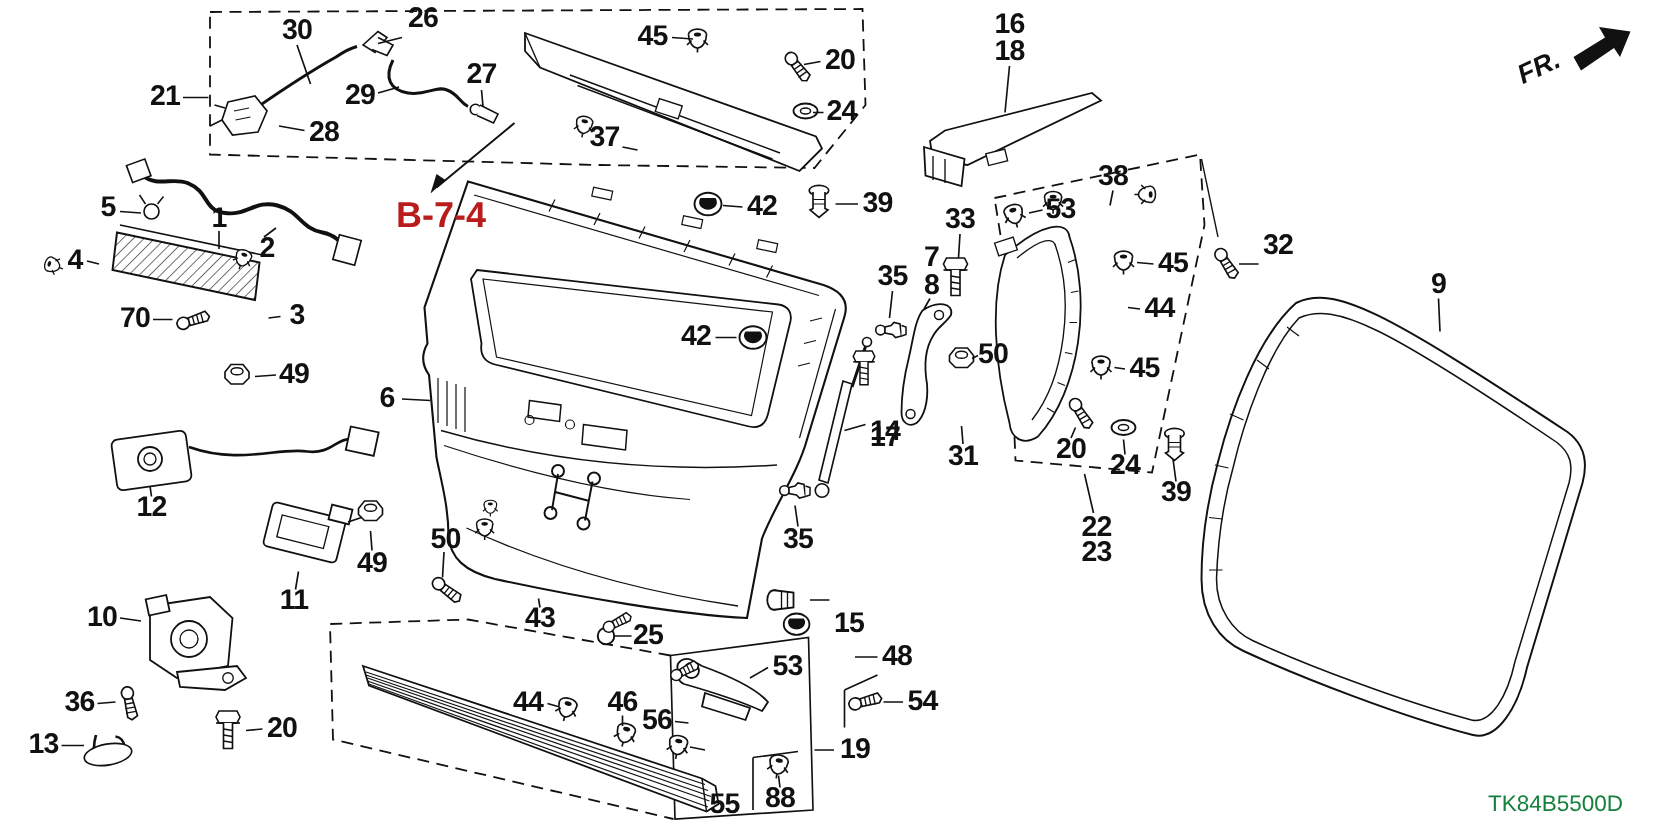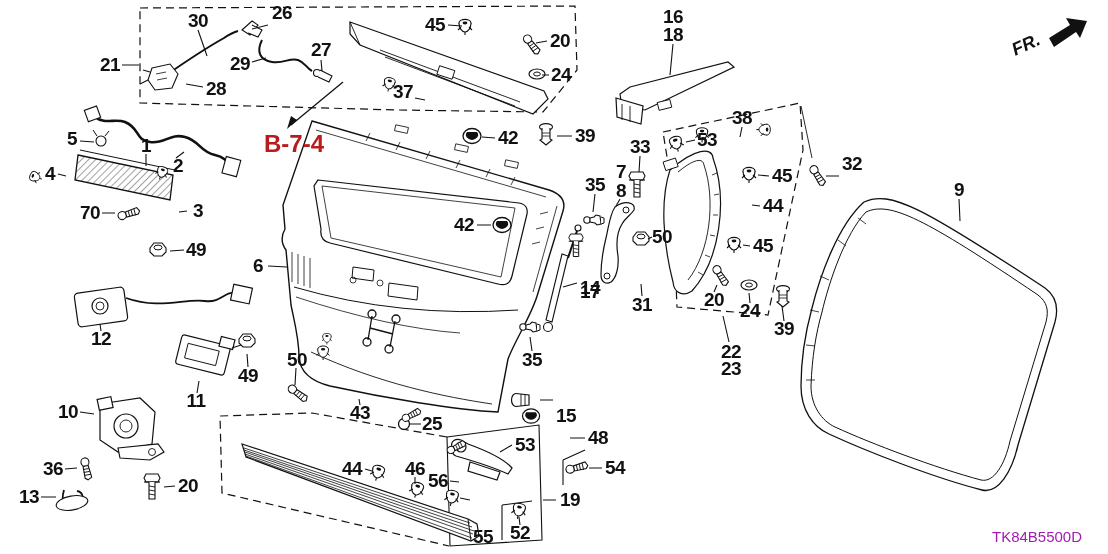--- a/index.html
+++ b/index.html
@@ -4,21 +4,21 @@
 <style>
   html,body{margin:0;padding:0;background:#fff;}
   #stage{position:relative;width:1108px;height:554px;background:#ffffff;overflow:hidden;
          font-family:"Liberation Sans",sans-serif;}
   #art{position:absolute;left:0;top:0;}
   .callout{position:absolute;transform:translate(-50%,-50%);font-weight:bold;
            font-size:19px;color:#111;white-space:nowrap;letter-spacing:-0.5px;}
   .ref-label{position:absolute;transform:translate(-50%,-50%);font-weight:bold;
            font-size:24px;color:#b91c1c;white-space:nowrap;}
   .diagram-code{position:absolute;transform:translate(-50%,-50%);font-size:15px;
-           color:#a21caf;white-space:nowrap;}
+           color:#15803d;white-space:nowrap;}
   .fr-label{position:absolute;transform:translate(-50%,-50%) rotate(-25deg);
            font-weight:bold;font-style:italic;font-size:18px;color:#111;white-space:nowrap;}
 </style>
 </head>
 <body>
 
 <div id="stage">
 
 <svg id="art" width="1108" height="554" viewBox="0 0 1108 554">
   <defs>
@@ -355,21 +355,21 @@
       <div class="callout" style="left: 29px; top: 497px;">13</div>
       <div class="callout" style="left: 188px; top: 486px;">20</div>
       <div class="callout" style="left: 360px; top: 413px;">43</div>
       <div class="callout" style="left: 432px; top: 424px;">25</div>
       <div class="callout" style="left: 532px; top: 360px;">35</div>
       <div class="callout" style="left: 566px; top: 400px; margin-top: 16px;">15</div>
       <div class="callout" style="left: 352px; top: 469px;">44</div>
       <div class="callout" style="left: 415px; top: 469px;">46</div>
       <div class="callout" style="left: 438px; top: 481px;">56</div>
       <div class="callout" style="left: 483px; top: 501px; margin-top: 36px;">55</div>
-      <div class="callout" style="left: 520px; top: 533px;">52</div>
+      <div class="callout" style="left: 520px; top: 533px;">88</div>
       <div class="callout" style="left: 525px; top: 445px;">53</div>
       <div class="callout" style="left: 598px; top: 438px;">48</div>
       <div class="callout" style="left: 615px; top: 468px;">54</div>
       <div class="callout" style="left: 570px; top: 500px;">19</div>
     </div>
 <div class="ref-label" style="left:294px;top:144px;">B-7-4</div>
 <div class="fr-label" style="left:1026px;top:45px;">FR.</div>
 <div class="diagram-code" style="left:1037px;top:536px;">TK84B5500D</div>
 </div>
 

